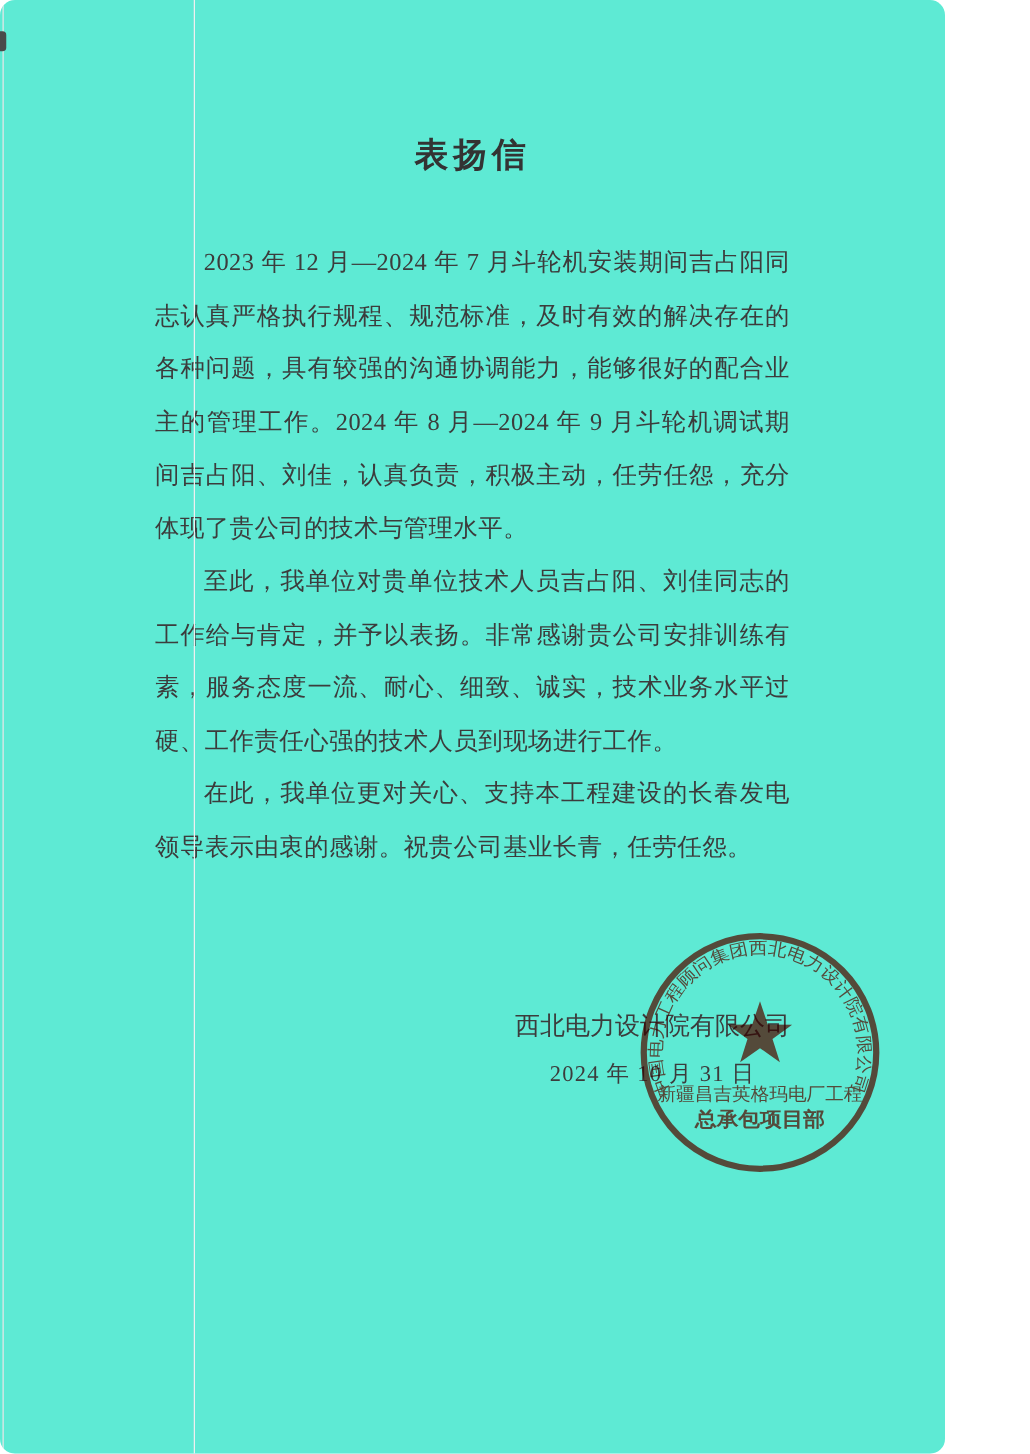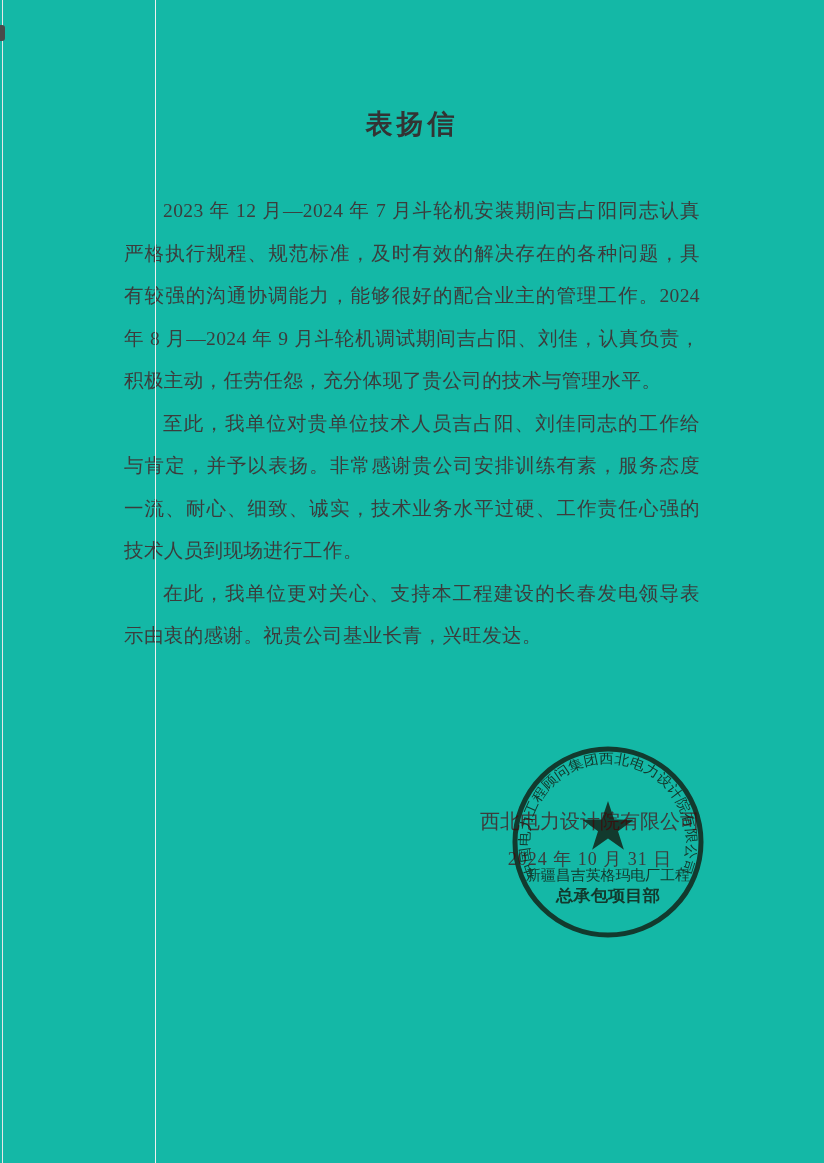--- a/index.html
+++ b/index.html
@@ -1,24 +1,25 @@
 <!DOCTYPE html>
 <html><head>
 <meta charset="utf-8">
 <style>
   * { margin: 0; padding: 0; box-sizing: border-box; }
   html, body { background: #ffffff; }
   .page {
     position: relative;
-    width: 824px;
+    width: 756px;
     height: 1163px;
-    background: #14b8a6;
+    background: #5eead4;
     overflow: hidden;
     font-family: "Liberation Serif", "DejaVu Serif", serif;
     color: #3c3c3c;
+    border-radius: 12px;
   }
   
   .scan-edge-left {
     position: absolute; left: 2px; top: 0; width: 1px; height: 100%;
     background: #e6e6e6;
   }
   .scan-crease {
     position: absolute; left: 155px; top: 0; width: 1px; height: 100%;
     background: #efefef;
   }
@@ -73,21 +74,21 @@
 
   <div class="scan-edge-left"></div>
   <div class="scan-crease"></div>
   <div class="scan-corner-mark"></div>
 
   <div class="title">表扬信</div>
 
   <div class="body-text">
     <p class="para">2023 年 12 月—2024 年 7 月斗轮机安装期间吉占阳同志认真严格执行规程、规范标准，及时有效的解决存在的各种问题，具有较强的沟通协调能力，能够很好的配合业主的管理工作。2024 年 8 月—2024 年 9 月斗轮机调试期间吉占阳、刘佳，认真负责，积极主动，任劳任怨，充分体现了贵公司的技术与管理水平。</p>
     <p class="para">至此，我单位对贵单位技术人员吉占阳、刘佳同志的工作给与肯定，并予以表扬。非常感谢贵公司安排训练有素，服务态度一流、耐心、细致、诚实，技术业务水平过硬、工作责任心强的技术人员到现场进行工作。</p>
-    <p class="para">在此，我单位更对关心、支持本工程建设的长春发电领导表示由衷的感谢。祝贵公司基业长青，兴旺发达。</p>
+    <p class="para">在此，我单位更对关心、支持本工程建设的长春发电领导表示由衷的感谢。祝贵公司基业长青，任劳任怨。</p>
   </div>
 
   <div class="sign-block">
     <div class="sign-company">西北电力设计院有限公司</div>
     <div class="sign-date">2024 年 10 月 31 日</div>
   </div>
 
   <div class="seal">
     <svg viewBox="0 0 200 200" xmlns="http://www.w3.org/2000/svg">
       <defs>

